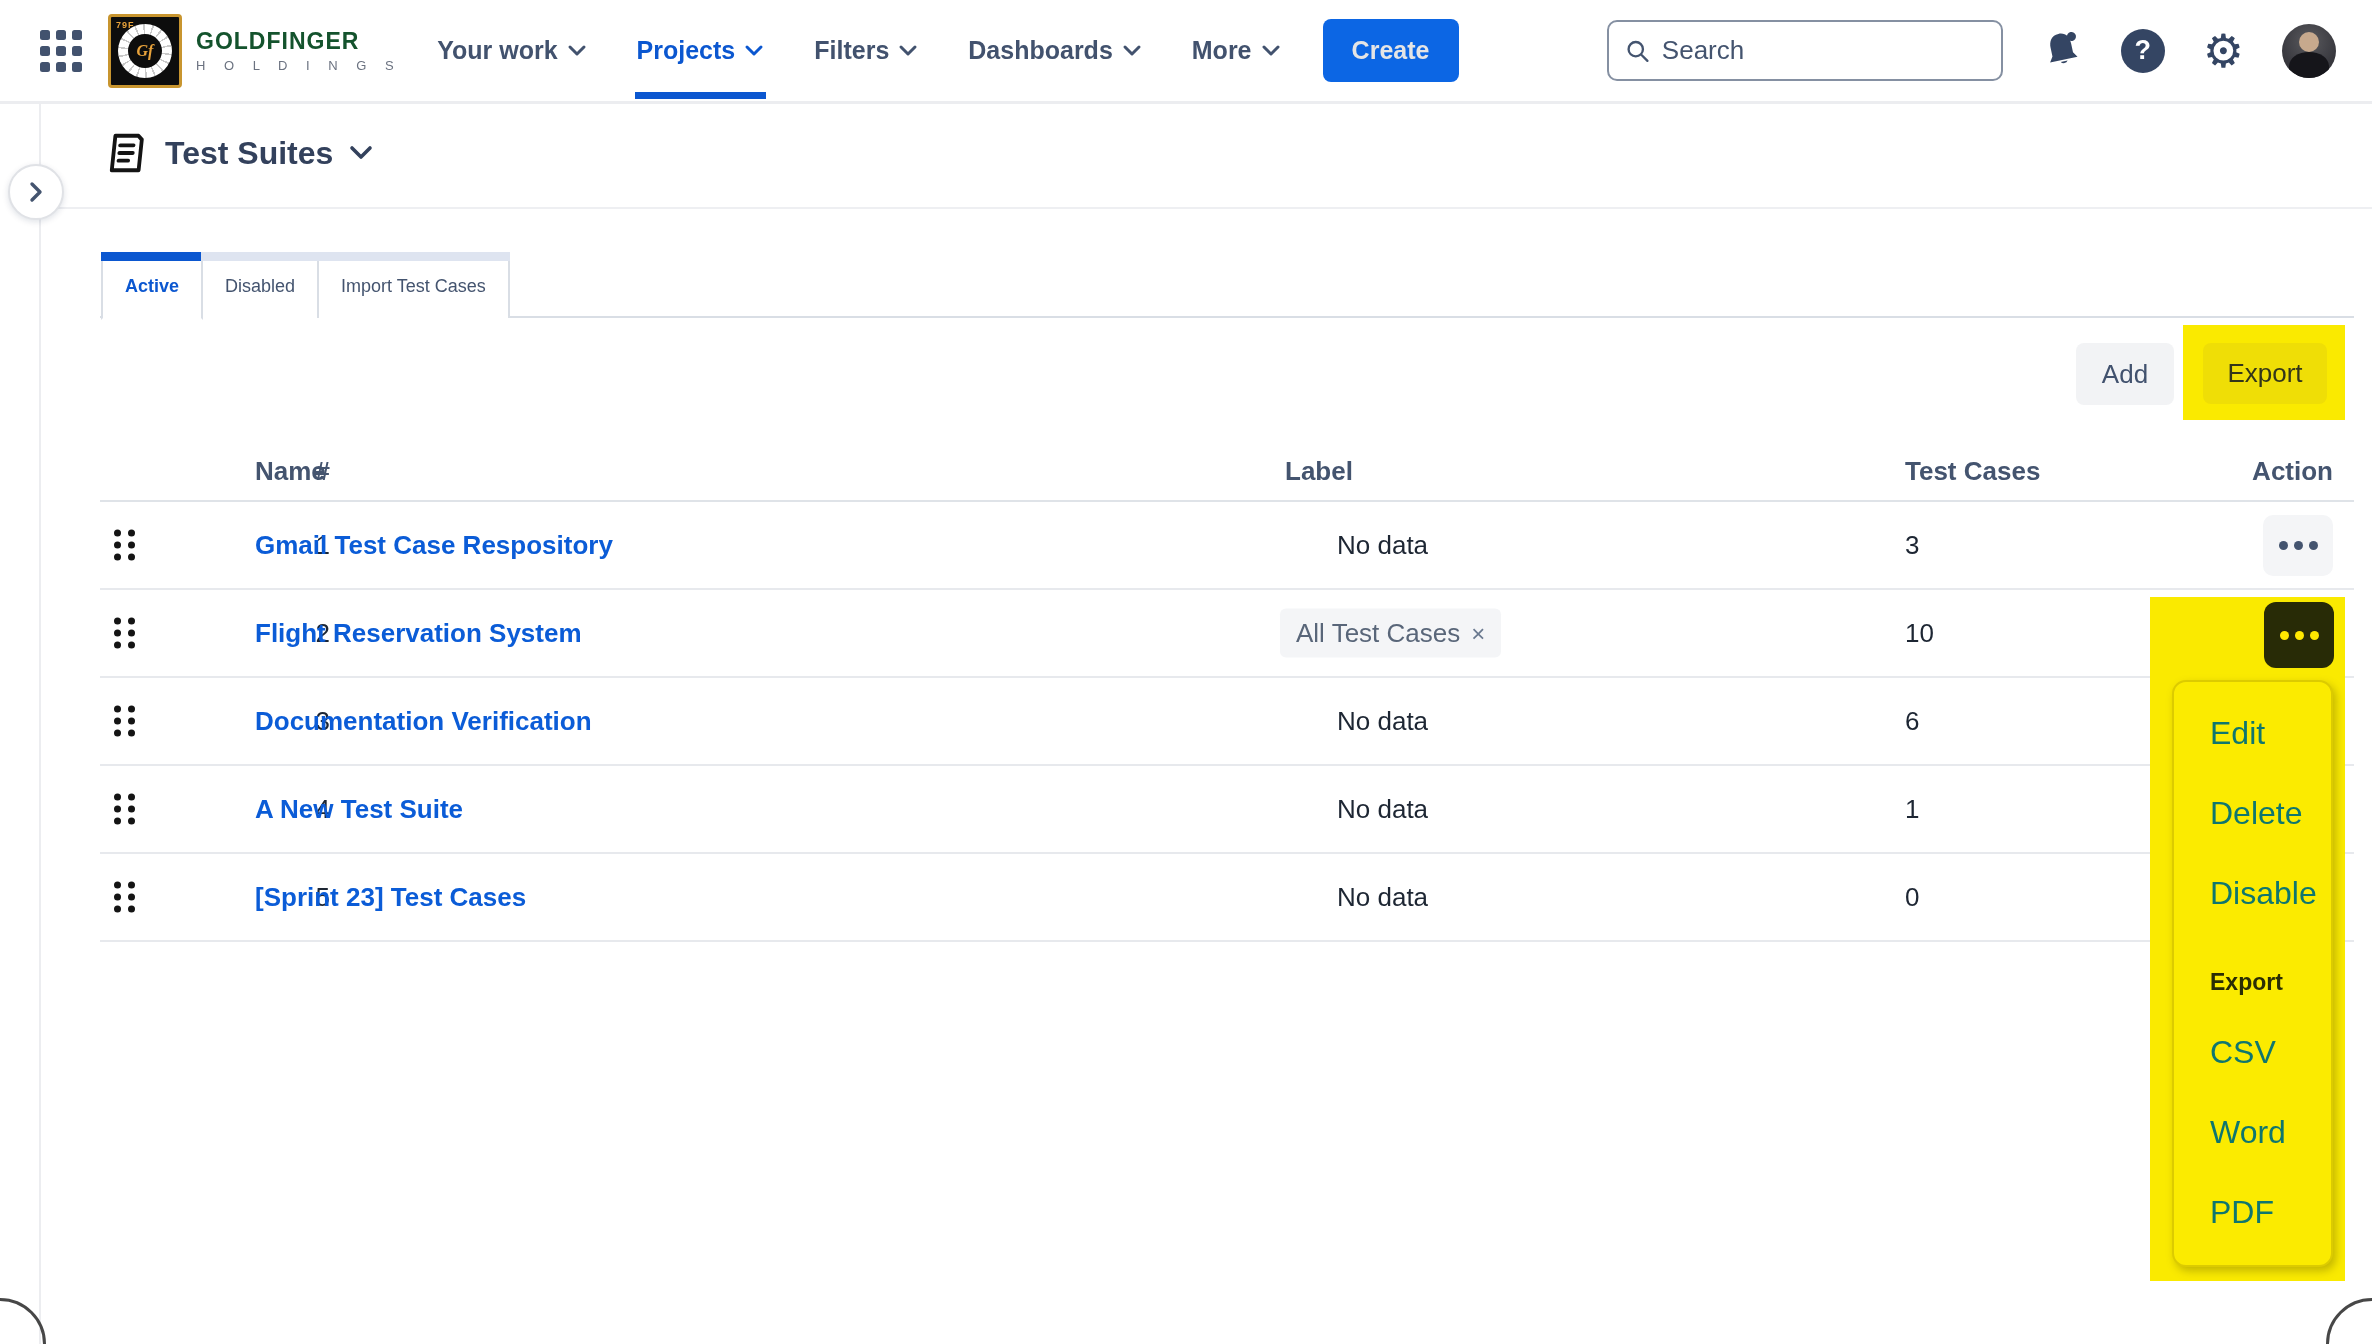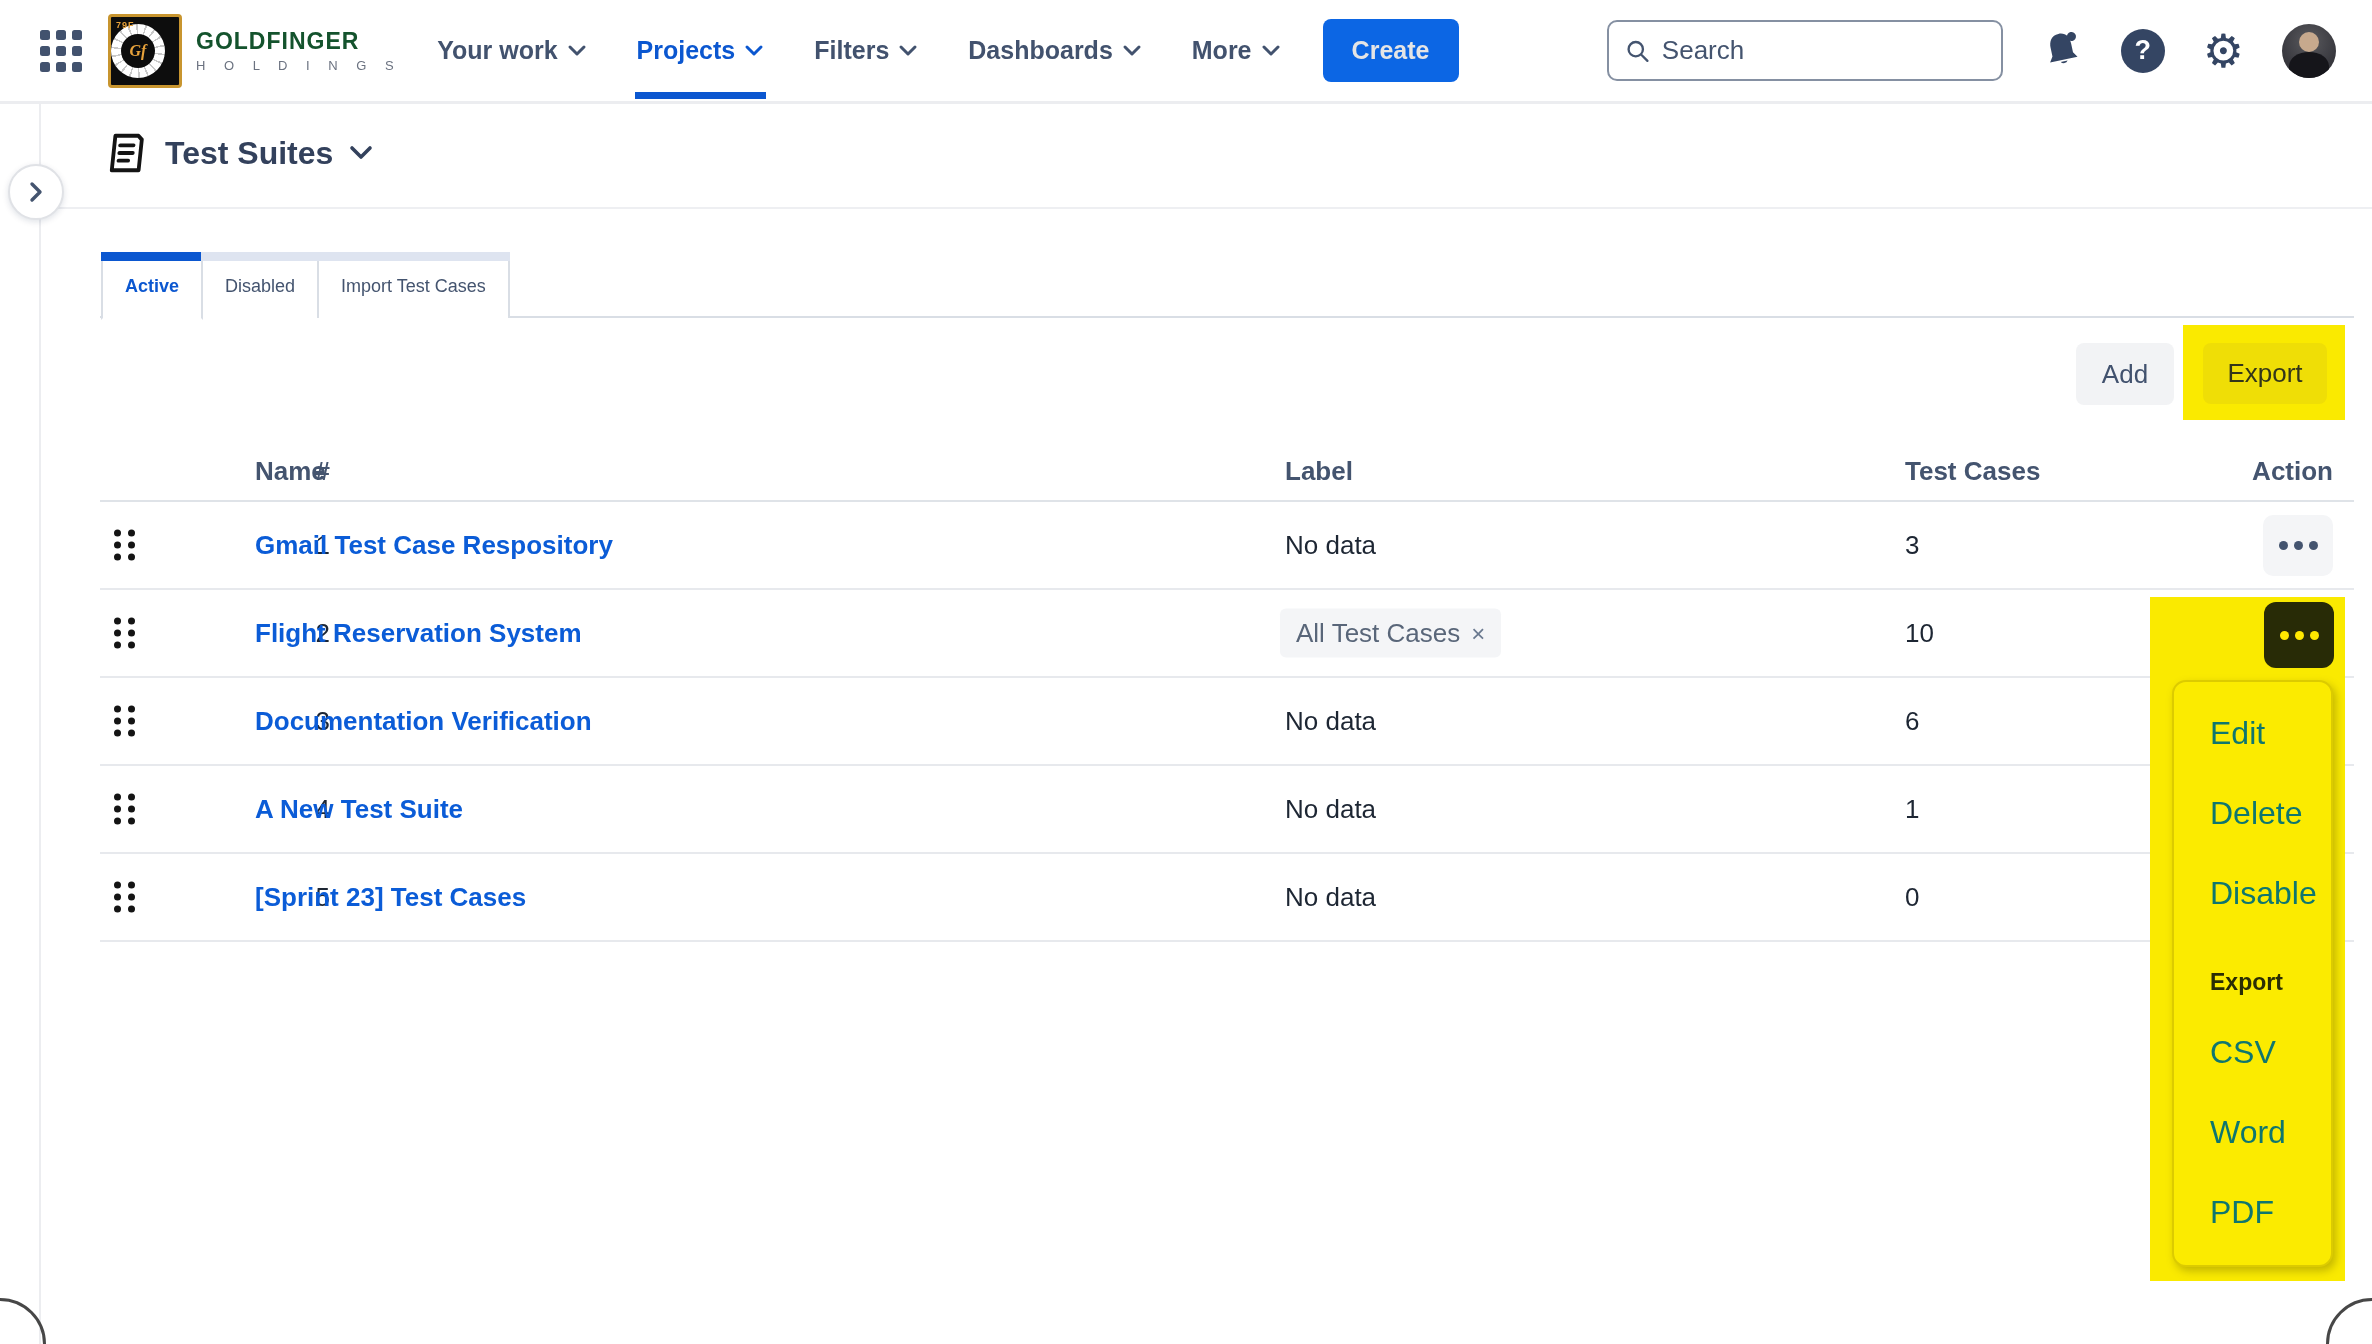--- a/index.html
+++ b/index.html
@@ -13,21 +13,21 @@
   }
   
   .topnav {
     position:absolute; left:0; top:0; width:2372px; height:104px;
     background:#fff; border-bottom:3px solid #ECEDF0;
     display:flex; align-items:center; padding-left:40px; z-index:4;
   }
   .grid-icon { width:42px; height:42px; display:grid; grid-template-columns:repeat(3,10px); grid-template-rows:repeat(3,10px); gap:6px; cursor:pointer; }
   .grid-icon span { background:#42526E; border-radius:2.5px; }
   .logo { display:flex; align-items:center; margin-left:26px; cursor:pointer; }
-  .logo-box { position:relative; width:74px; height:74px; background:#0d0d0d; border:3px solid #C8952F; border-radius:4px; display:flex; align-items:center; }
+  .logo-box { position:relative; width:74px; height:74px; background:#0d0d0d; border:3px solid #C8952F; border-radius:4px; display:flex; align-items:center; justify-content:center; }
   .logo-corner { position:absolute; top:3px; left:5px; font-size:9px; color:#E9A33B; font-weight:bold; letter-spacing:1px;}
   .logo-ring { width:54px; height:54px; border-radius:50%;
     background: repeating-conic-gradient(#ffffff 0deg 16deg, #c9c9c9 16deg 20deg);
     display:flex; align-items:center; justify-content:center; }
   .logo-core { width:34px; height:34px; border-radius:50%; background:#0d0d0d; color:#E9A33B; font-size:16px; font-weight:bold; font-style:italic; display:flex; align-items:center; justify-content:center; font-family:"Liberation Serif", serif;}
   .logo-text { margin-left:14px; }
   .logo-company { font-size:23px; font-weight:bold; color:#14532d; letter-spacing:1px; }
   .logo-division { font-size:13px; color:#6B7280; letter-spacing:7.5px; margin-top:3px; }
   .nav-items { display:flex; align-items:center; margin-left:36px; gap:50px; }
   .nav-item { position:relative; display:flex; align-items:center; gap:9px; font-size:25px; font-weight:600; color:#42526E; cursor:pointer; white-space:nowrap; }
@@ -73,21 +73,21 @@
   .h-label { left:1185px; }
   .h-cases { left:1805px; }
   .h-action{ left:2040px; width:193px; text-align:right; }
   .trow { position:relative; height:88px; border-bottom:2px solid #E7E9ED; font-size:26px; color:#1d2633; }
   .cell { position:absolute; top:50%; transform:translateY(-50%); }
   .c-handle { left:14px; cursor:grab; }
   .drag-dots { display:grid; grid-template-columns:repeat(2,7px); grid-template-rows:repeat(3,7px); gap:5px 7px; }
   .drag-dots i { background:#141414; border-radius:50%; }
   .c-num  { left:180px; width:50px; text-align:right; }
   .c-name { left:155px; font-weight:bold; color:#0B5CD7; cursor:pointer; }
-  .c-label{ left:1185px; }
+  .c-label{ left:1237px; }
   .c-cases{ left:1805px; }
   .chip { position:absolute; left:1180px; top:50%; transform:translateY(-50%); background:#F4F5F7; border-radius:6px; height:49px; display:flex; align-items:center; padding:0 16px; gap:11px; color:#596679; font-size:26px; }
   .chip-x { color:#6B7A90; cursor:pointer; font-size:24px; }
   .dots-btn { position:absolute; left:2163px; top:13px; width:70px; height:61px; background:#F4F5F7; border:none; border-radius:10px; display:flex; align-items:center; justify-content:center; gap:6px; cursor:pointer; }
   .dots-btn i { width:9px; height:9px; border-radius:50%; background:#44546F; }
   
   .hl-menu { position:absolute; left:2150px; top:597px; width:195px; height:684px; background:#FAEA00; z-index:6; }
   .dots-btn-dark { position:absolute; left:114px; top:5px; width:70px; height:66px; background:#282B06; border:none; border-radius:12px; display:flex; align-items:center; justify-content:center; gap:6px; cursor:pointer; }
   .dots-btn-dark i { width:9px; height:9px; border-radius:50%; background:#FFE800; }
   .menu-panel { position:absolute; left:22px; top:83px; width:161px; height:587px; background:#FBEB00; border:2px solid #DCCB00; border-radius:14px; box-shadow:3px 4px 9px rgba(95,85,0,.35); }

